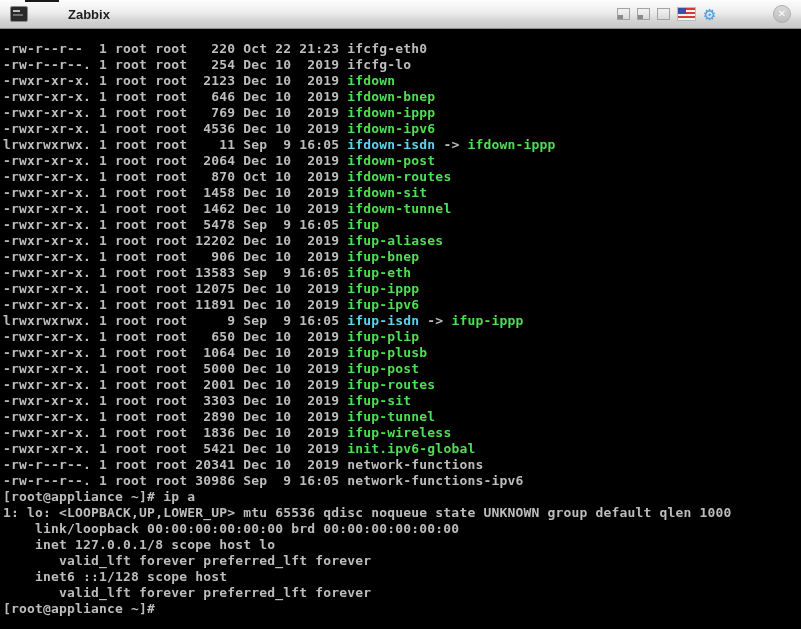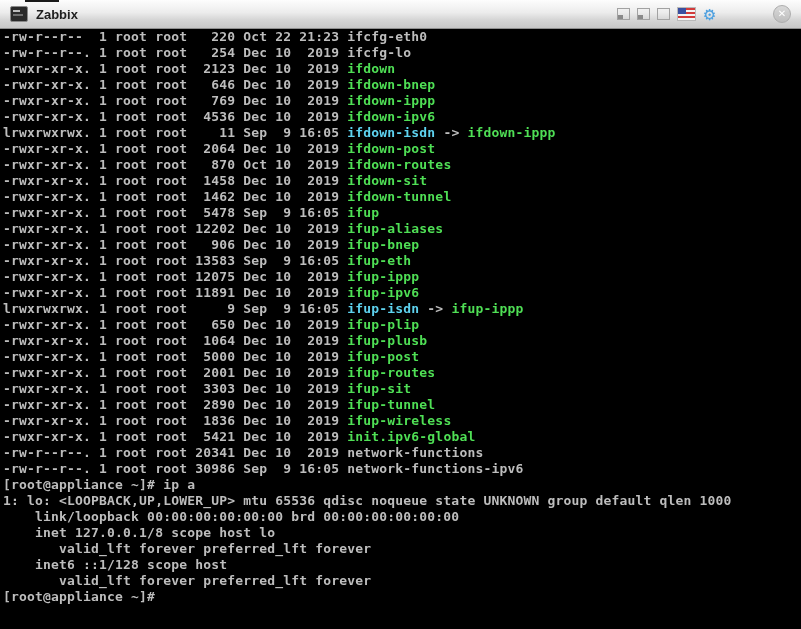--- a/index.html
+++ b/index.html
@@ -11,20 +11,21 @@
     font-family:"DejaVu Sans Mono","Liberation Mono",monospace;
   }
   
   #titlebar{
     position:relative;
     height:28px;
     background:linear-gradient(to bottom,#fdfdfd 0%,#ececec 45%,#d6d6d6 70%,#c7c7c7 100%);
     border-bottom:1px solid #8f8f8f;
     display:flex;align-items:center;
     font-family:"Liberation Sans","DejaVu Sans",sans-serif;
+    gap:32px;
   }
   #top-notch{
     position:absolute;top:0;left:25px;width:34px;height:2px;background:#1a1a1a;
   }
   .app-icon{
     width:16px;height:14px;margin-left:10px;
     background:#2a2a2a;border:1px solid #8a8a8a;border-radius:2px;
     position:relative;flex:0 0 auto;
   }
   .app-icon::before{
@@ -68,21 +69,21 @@
     background:linear-gradient(to bottom,#d9d9d9,#bdbdbd);
     border:1px solid #adadad;
     color:#ffffff;font-size:10px;font-weight:bold;line-height:16px;text-align:center;
     cursor:pointer;
   }
   
   #terminal{
     position:relative;
     width:100%;height:600px;
     background:#000;
-    padding:0 0 0 3px;
+    padding:12px 0 0 3px;
     box-sizing:border-box;
     cursor:text;
   }
   .tline{
     white-space:pre;
     font-size:13px;
     font-weight:bold;
     line-height:16px;
     height:16px;
     letter-spacing:0.18px;

